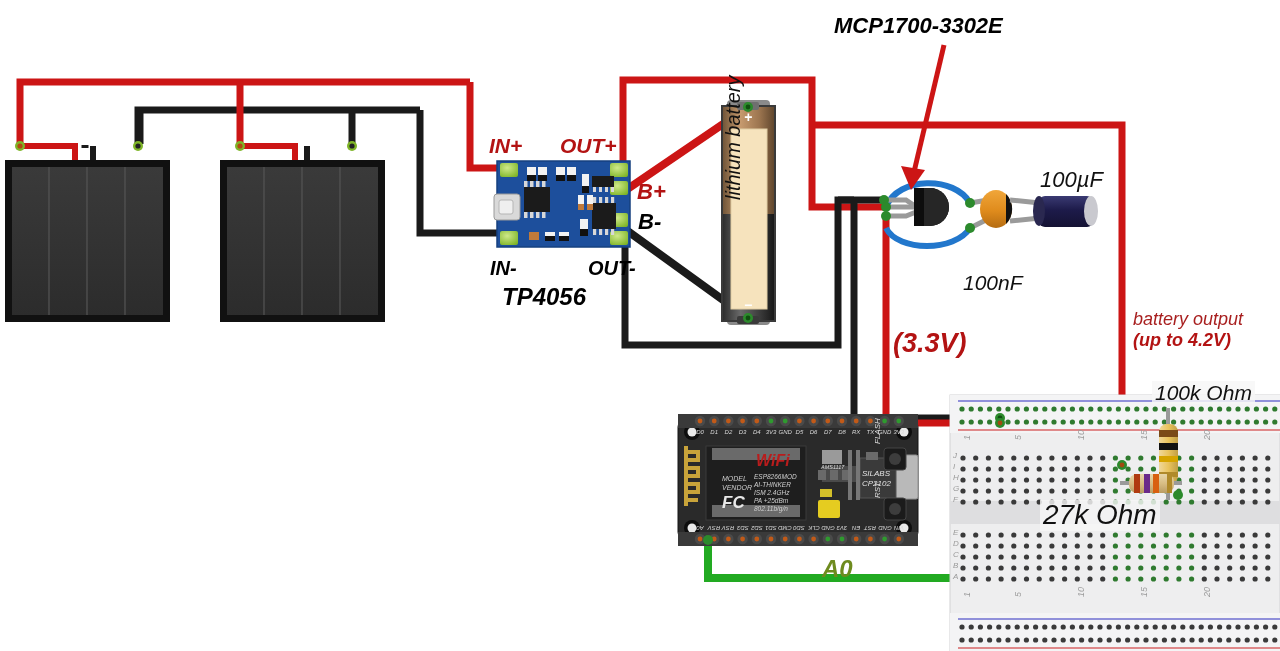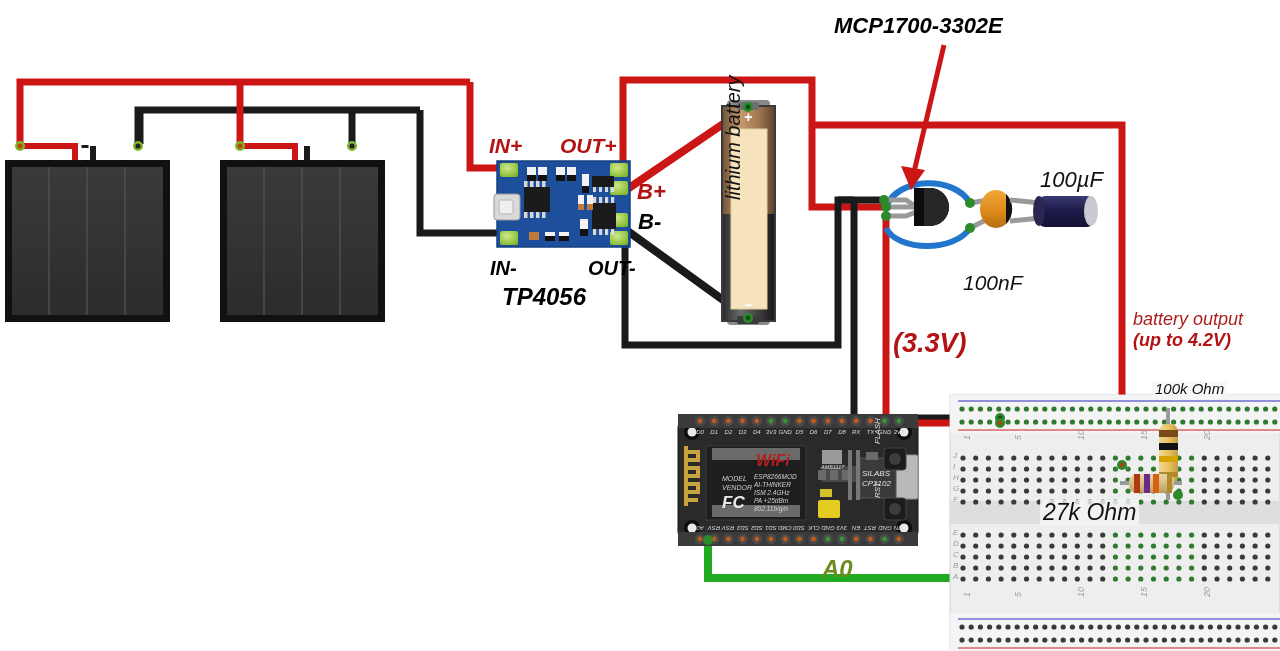--- a/index.html
+++ b/index.html
@@ -840,22 +840,22 @@
 <div class="lbl" style="left:744px;top:298px;font-size:14px;color:#fff;font-weight:bold;">−</div>
 
 <div class="lbl lbl-plain" style="left:963px;top:228px;font-size:21px;margin-top:43px;">100nF</div>
 <div class="lbl lbl-plain" style="left:1040px;top:168px;font-size:22px;">100µF</div>
 
 <div class="lbl lbl-red" style="left:893px;top:329px;font-size:27px;">(3.3V)</div>
 
 <div class="lbl lbl-red-n" style="left:1133px;top:310px;font-size:18px;">battery output</div>
 <div class="lbl lbl-red" style="left:1133px;top:331px;font-size:18px;">(up to 4.2V)</div>
 
-<div class="lbl lbl-plain bbtxt" style="left:1152px;top:381px;font-size:15px;">100k Ohm</div>
-<div class="lbl lbl-plain bbtxt" style="left:1040px;top:500px;font-size:23px;">27k Ohm</div>
+<div class="lbl lbl-plain bbtxt" style="left:1152px;top:381px;font-size:21px;">100k Ohm</div>
+<div class="lbl lbl-plain bbtxt" style="left:1040px;top:500px;font-size:28px;">27k Ohm</div>
 
 <div class="lbl lbl-a0" style="left:822px;top:556px;font-size:24px;">A0</div>
 
 <div class="lbl" style="left:756px;top:452px;font-size:16px;color:#b91c1c;font-weight:bold;">WiFi</div>
 <div class="lbl" style="left:722px;top:475px;font-size:7px;color:#cfcfcf;">MODEL</div>
 <div class="lbl" style="left:722px;top:484px;font-size:7px;color:#cfcfcf;">VENDOR</div>
 <div class="lbl" style="left:722px;top:494px;font-size:17px;color:#e8e8e8;font-weight:bold;">FC</div>
 <div class="lbl" style="left:754px;top:473px;font-size:6.5px;color:#cfcfcf;">ESP8266MOD</div>
 <div class="lbl" style="left:754px;top:481px;font-size:6.5px;color:#cfcfcf;">AI-THINKER</div>
 <div class="lbl" style="left:754px;top:489px;font-size:6.5px;color:#cfcfcf;">ISM 2.4GHz</div>

